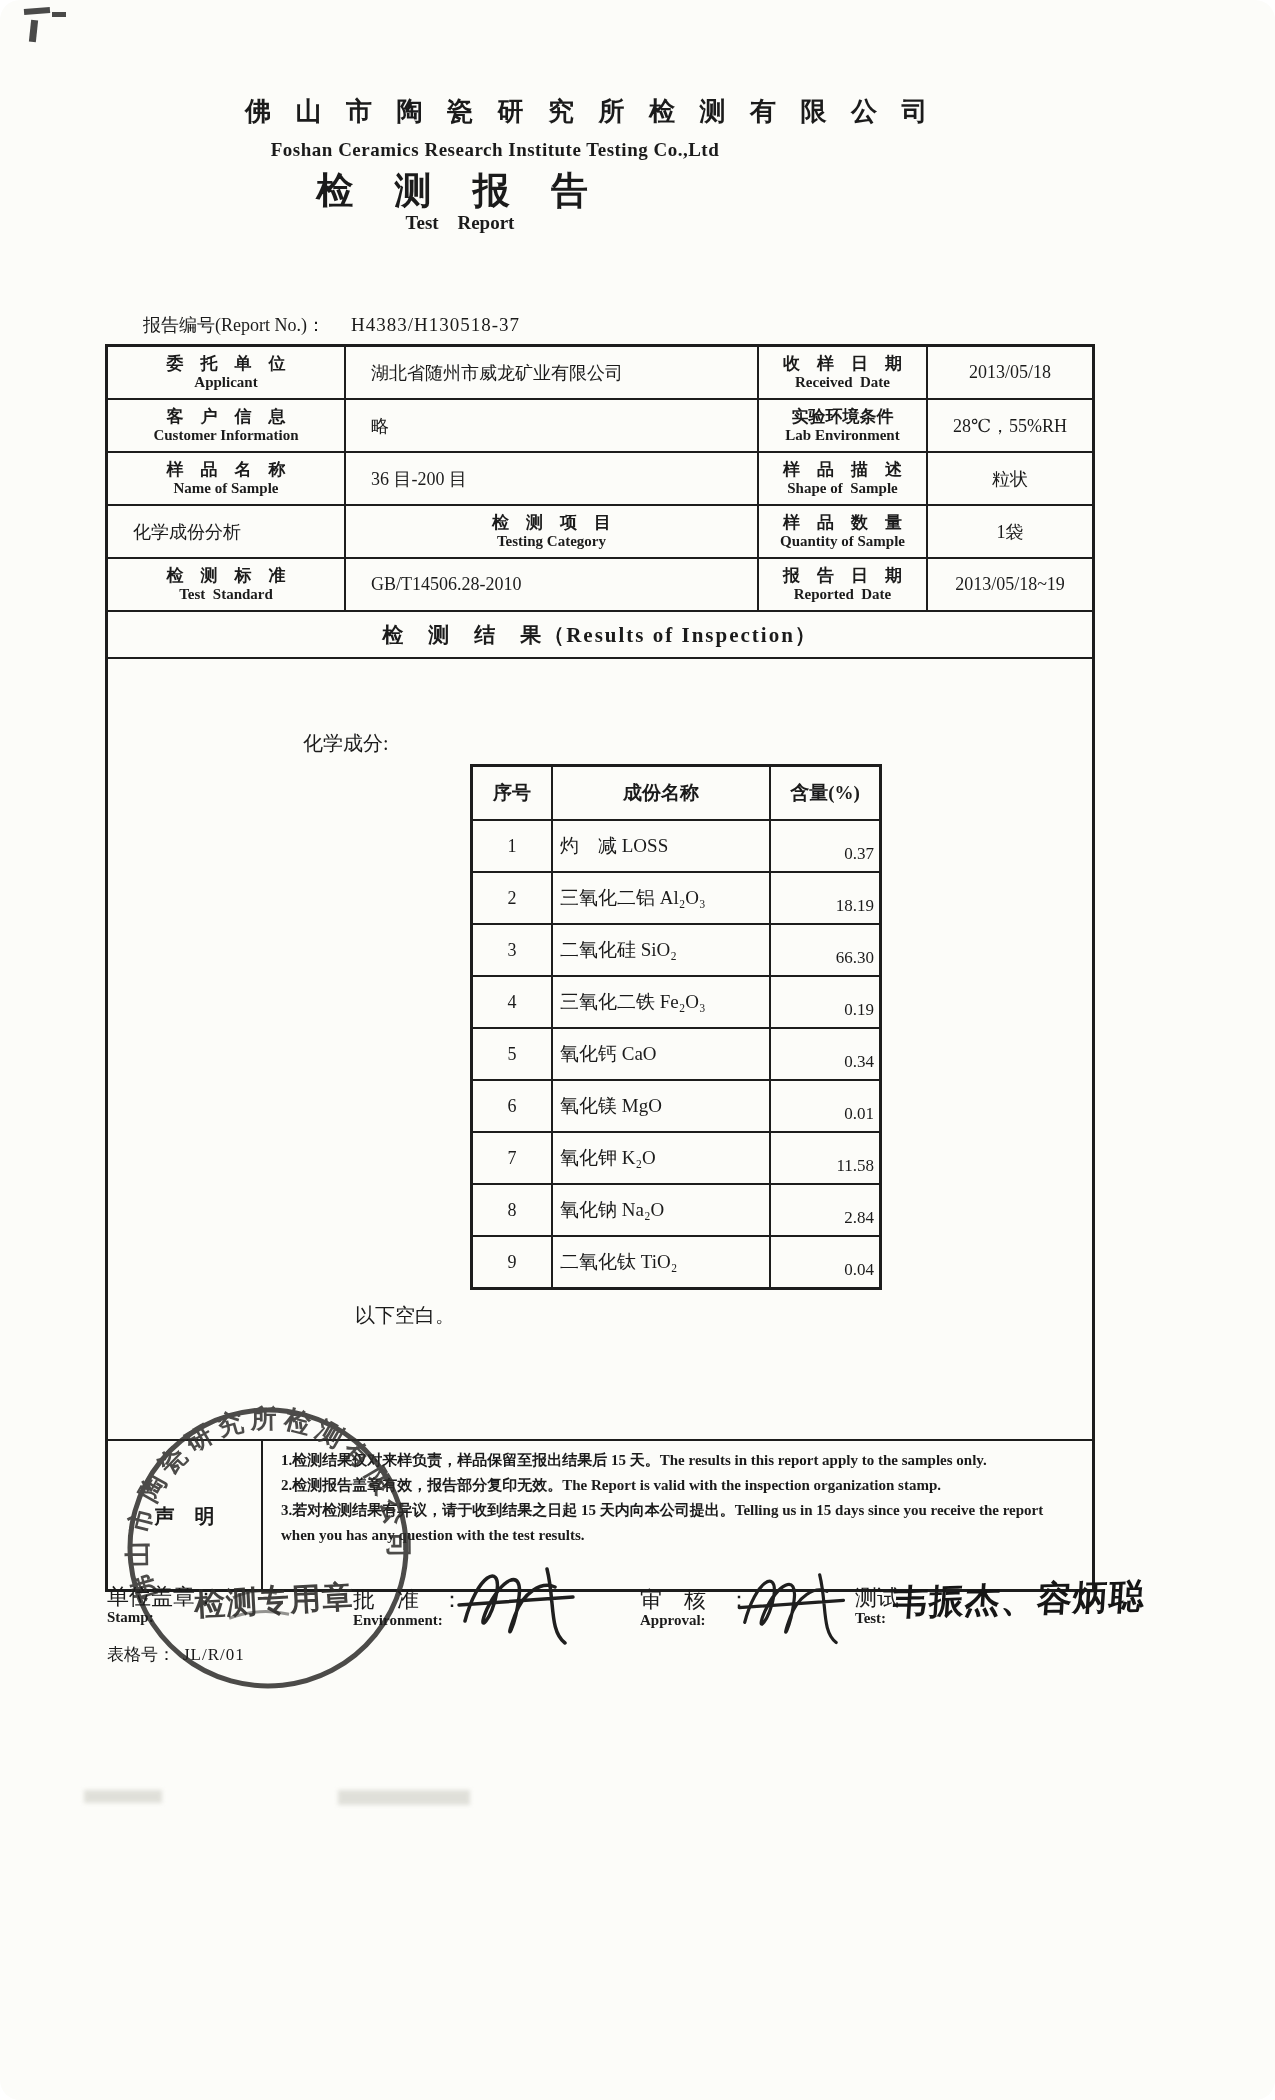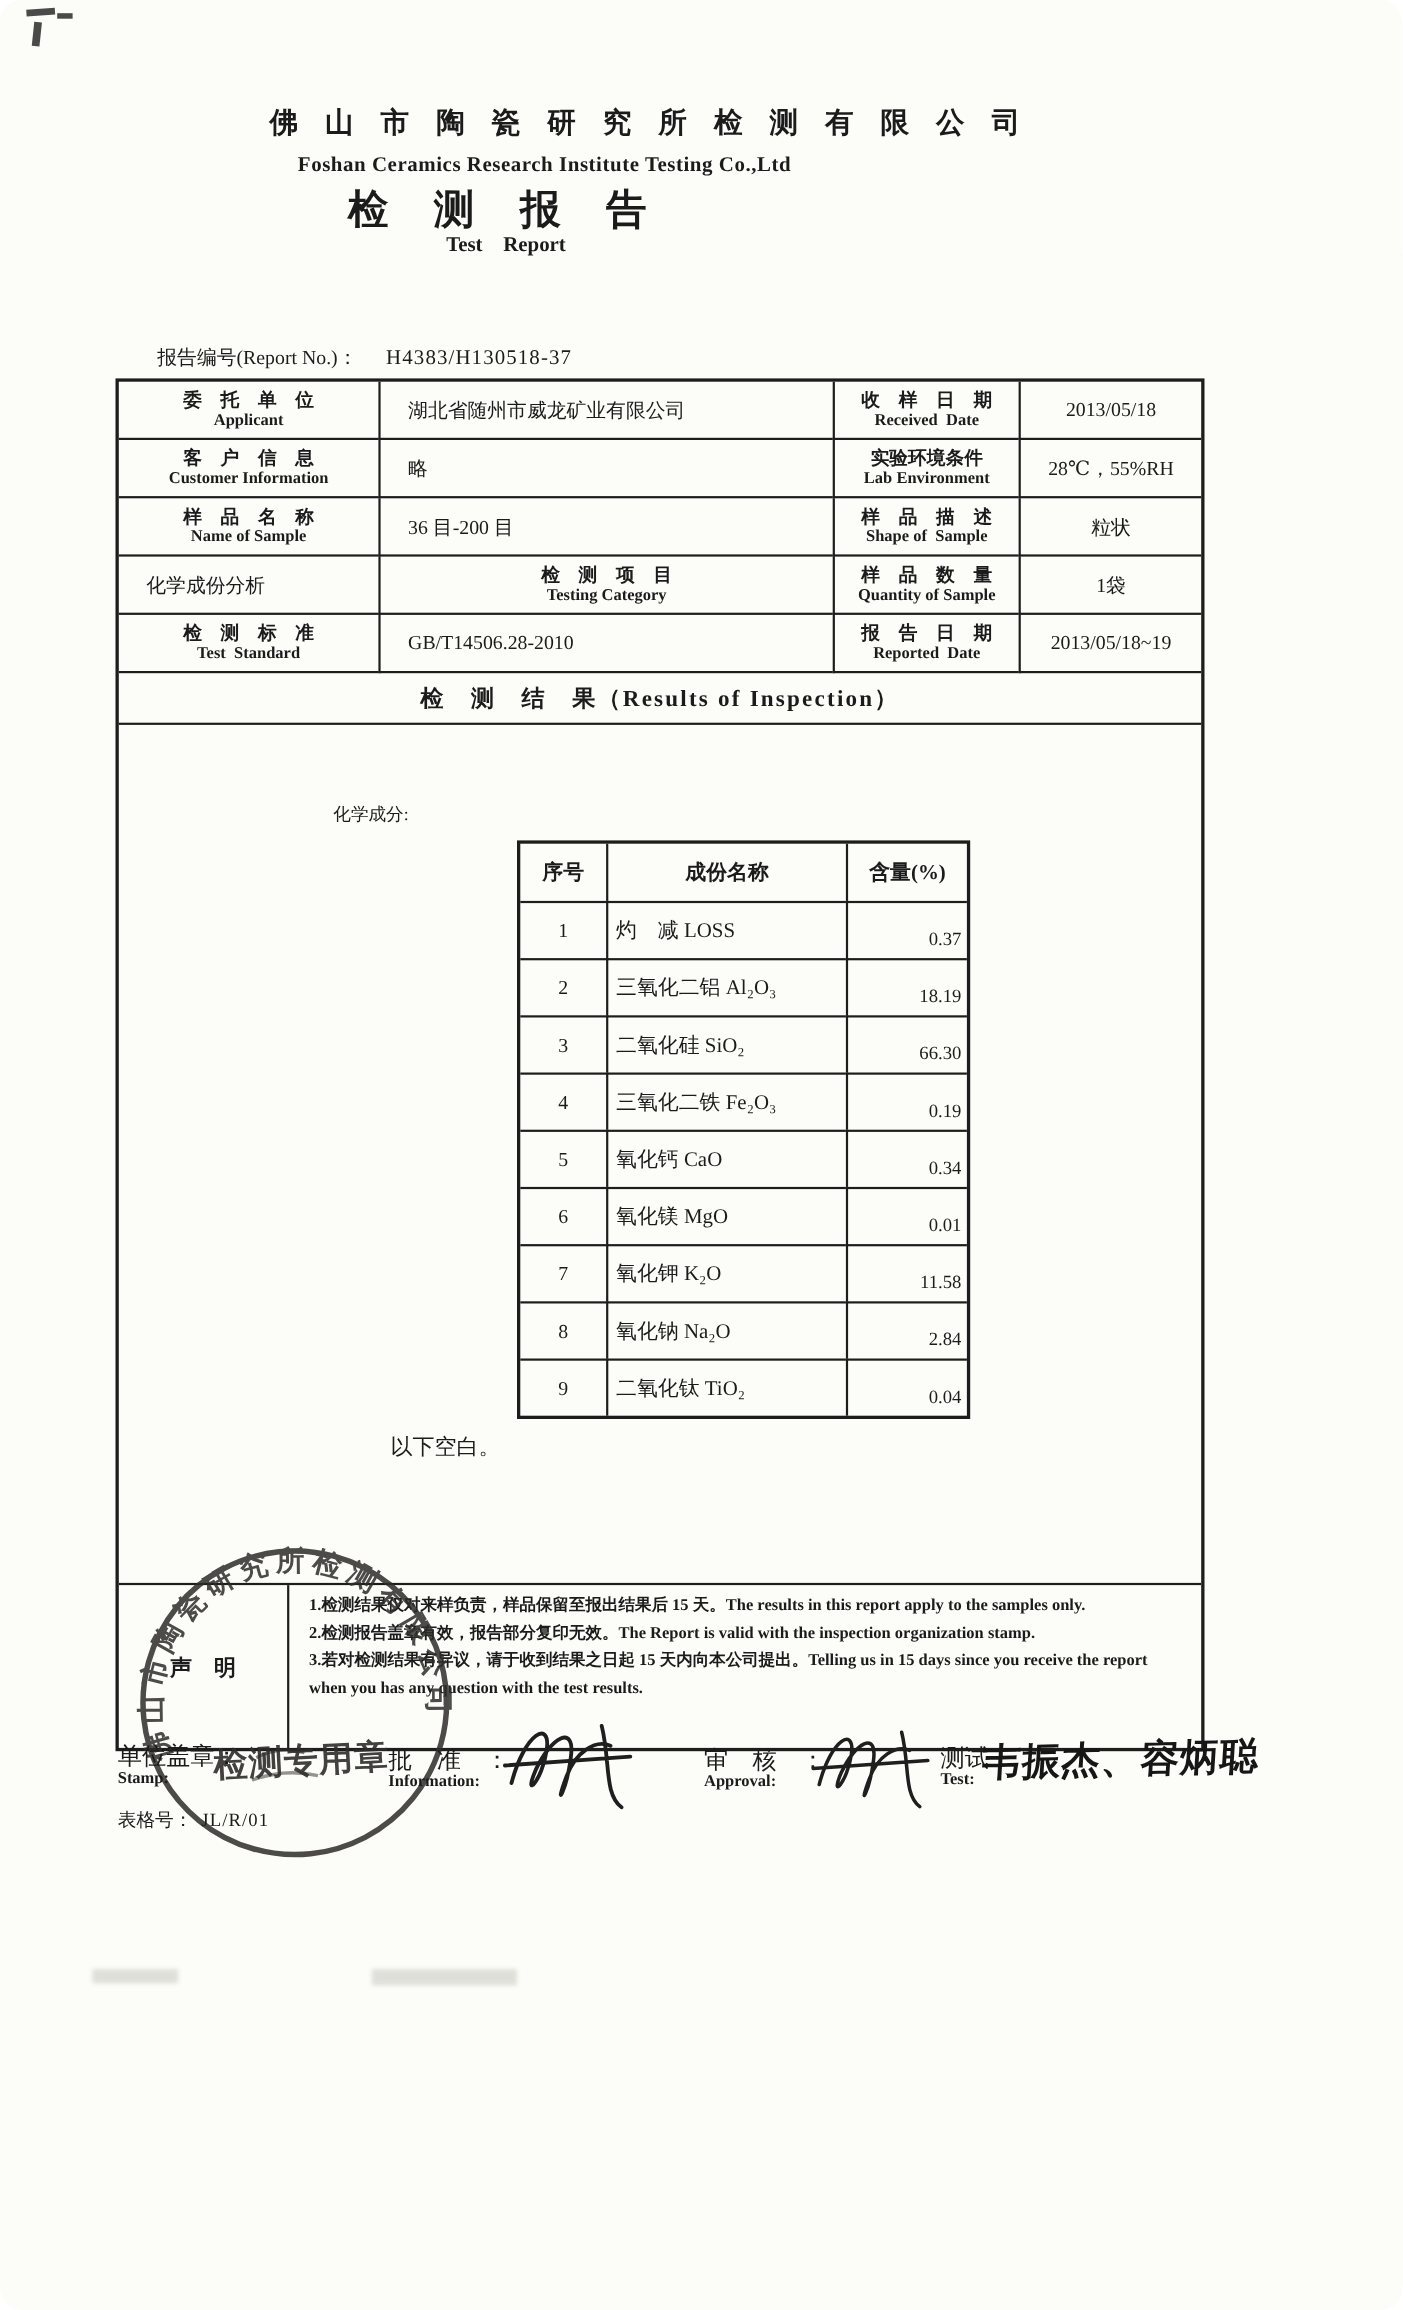--- a/index.html
+++ b/index.html
@@ -37,21 +37,21 @@
   .info-grid .cell:nth-child(4n+4){border-left:2px solid #1d1d1d;}
   .lbl .lc{font-size:17px;text-align:center;line-height:20px;font-weight:bold;}
   .lbl .le{font-size:15px;text-align:center;font-weight:bold;line-height:17px;}
   .cell.val{padding-left:25px;font-size:18px;justify-content:center;}
   .cell.val2{align-items:center;font-size:18px;}
 
   .section-heading{height:45px;border-bottom:2px solid #1d1d1d;display:flex;
     align-items:center;justify-content:center;font-weight:bold;font-size:21px;letter-spacing:2px;}
 
   .results-area{position:relative;height:780px;}
-  .chem-label{left:195px;top:71px;font-size:16px;}
+  .chem-label{left:195px;top:71px;font-size:20px;}
   .chem-grid{left:362px;top:105px;border:3px solid #1d1d1d;display:grid;
     grid-template-columns:78px 218px 110px;grid-auto-rows:52px;background:transparent;}
   .chem-grid>div{box-sizing:border-box;display:flex;align-items:center;}
   .chem-grid>div:nth-child(3n+2),.chem-grid>div:nth-child(3n){border-left:2px solid #1d1d1d;}
   .chem-grid>div:nth-child(n+4){border-top:2px solid #1d1d1d;}
   .chem-grid .h{justify-content:center;font-size:19px;font-weight:bold;}
   .chem-grid .no{justify-content:center;font-size:18px;}
   .chem-grid .nm{padding-left:7px;font-size:19px;}
   .chem-grid .vl{justify-content:flex-end;align-items:flex-end;
     padding:0 5px 7px 0;font-size:17px;}
@@ -258,21 +258,21 @@
   </svg>
   <div class="abs stamp-center">检测专用章</div>
 
   <div class="abs sig-label stamp-block">
     <div class="cn">单位盖章：</div>
     <div class="en">Stamp:</div>
   </div>
 
   <div class="abs sig-label org-block">
     <div class="cn">批　准　：</div>
-    <div class="en">Information:</div>
+    <div class="en">Environment:</div>
   </div>
 
   <svg class="abs" style="left:455px;top:1555px;" width="130" height="105" viewBox="0 0 130 105">
     <path d="M10,66 C22,20 46,8 42,36 C38,64 20,82 32,54 C46,24 68,12 64,42 C60,74 48,92 60,60 C68,38 86,26 100,32" fill="none" stroke="#1f1f1f" stroke-width="3.5" stroke-linecap="round"></path>
     <path d="M4,50 L118,42 M92,14 C100,46 94,76 110,88" fill="none" stroke="#1f1f1f" stroke-width="3.5" stroke-linecap="round"></path>
   </svg>
 
   <div class="abs sig-label approval-block">
     <div class="cn">审　核　：</div>
     <div class="en">Approval:</div>

